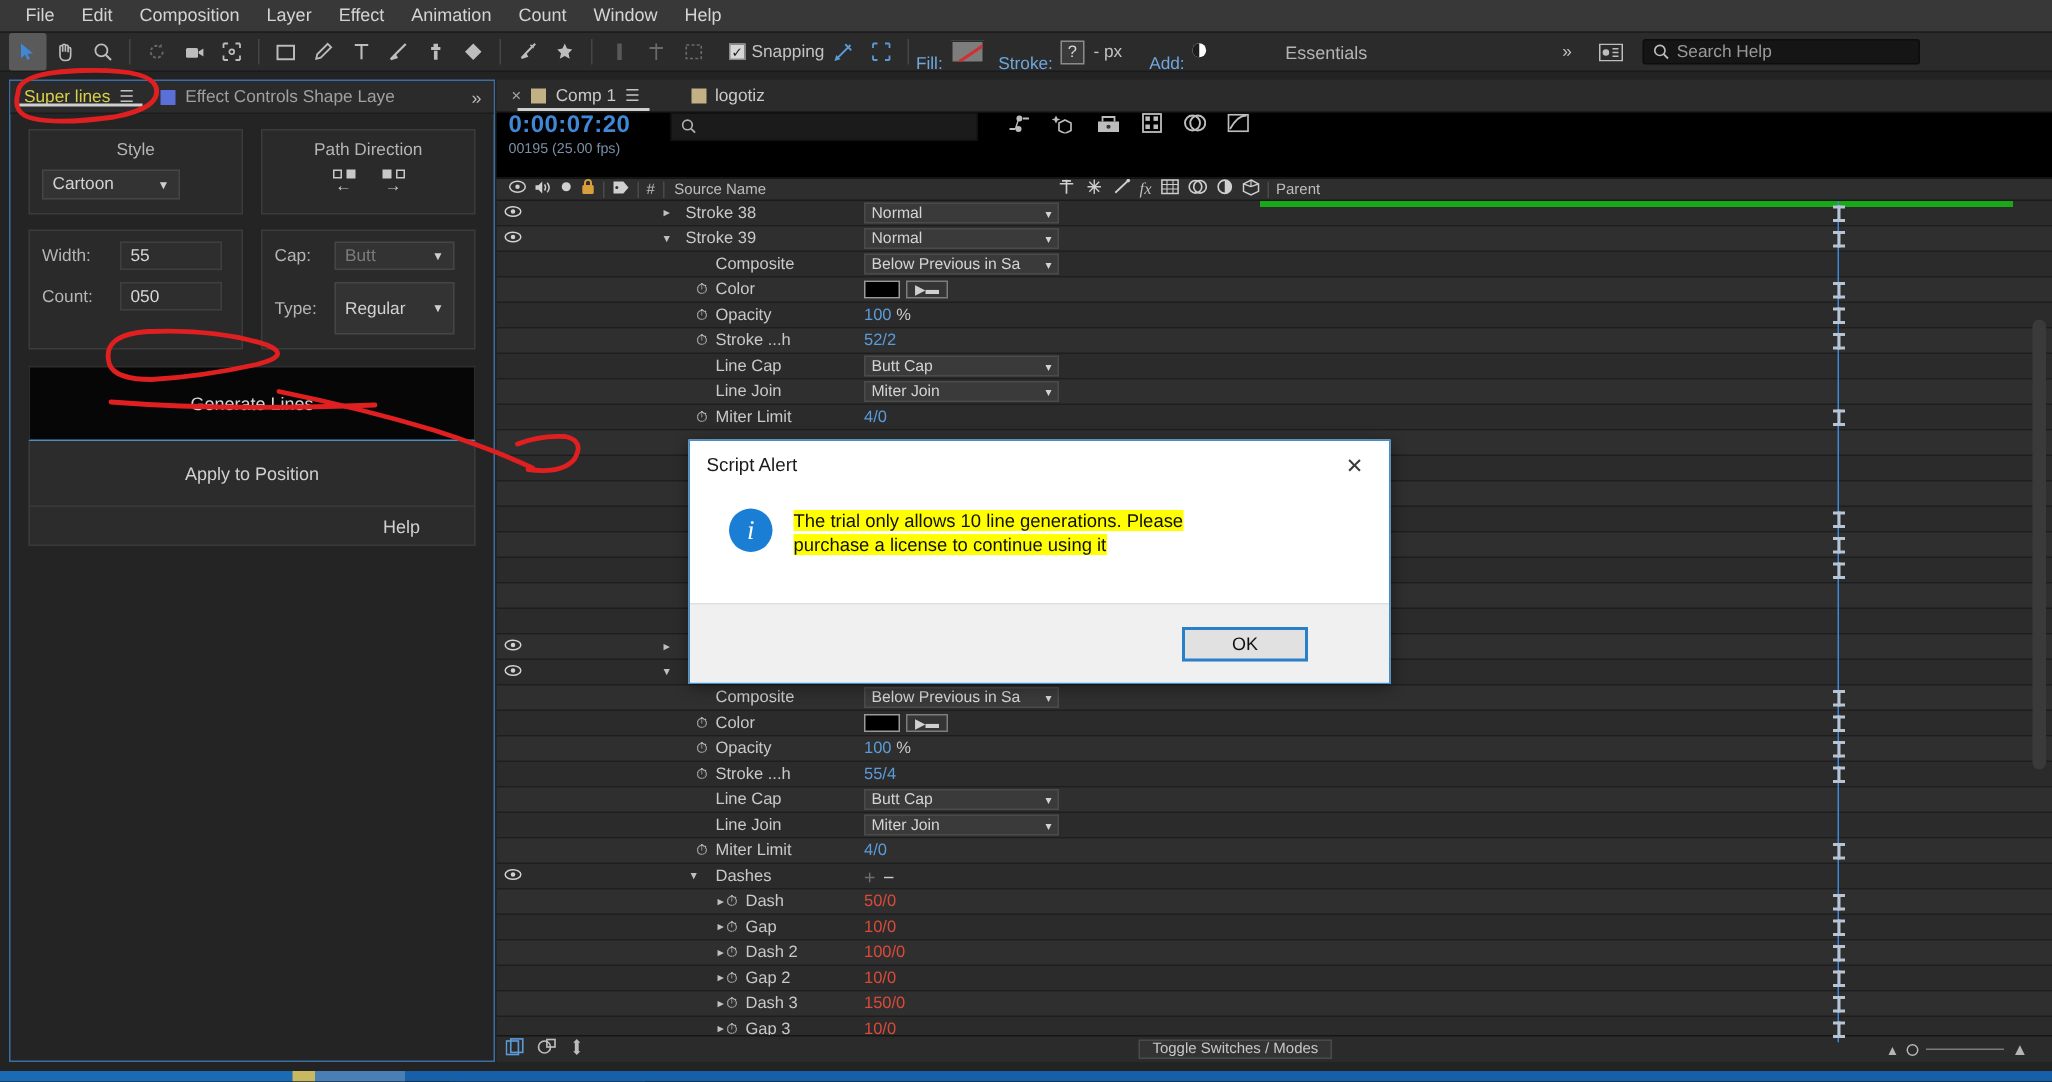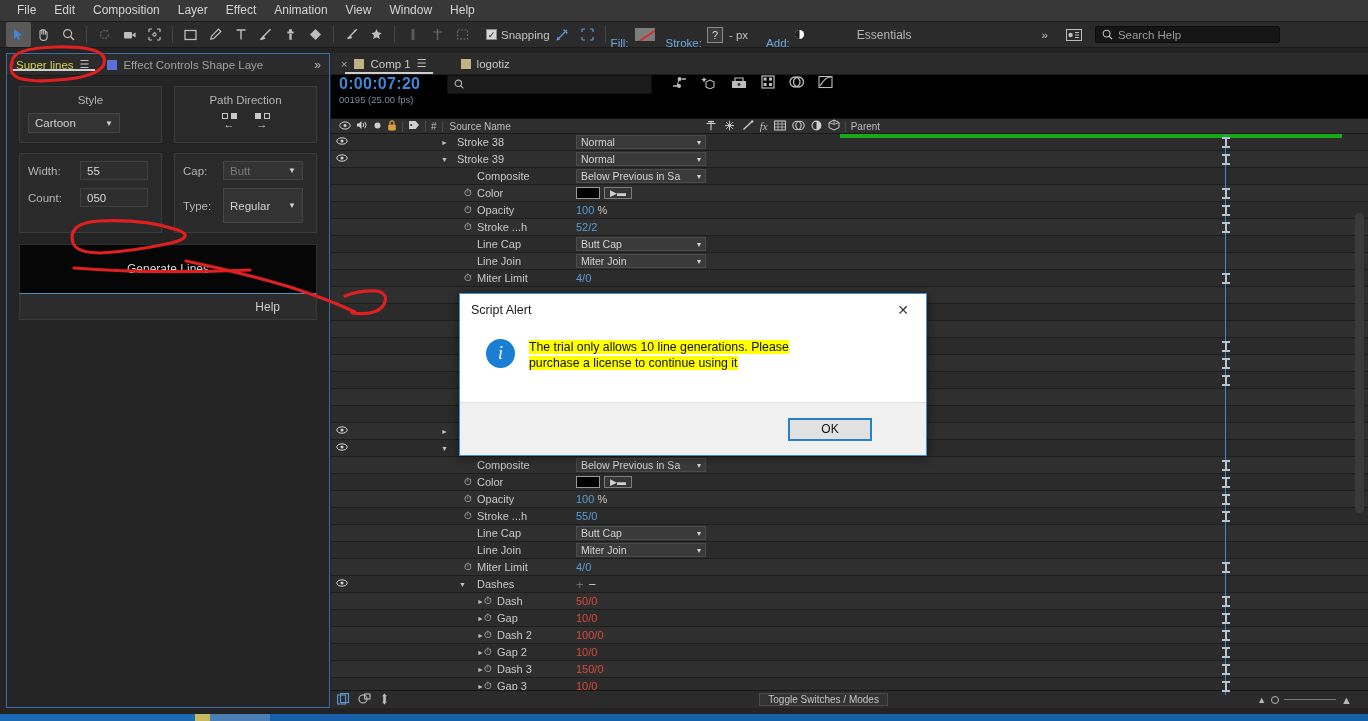--- a/index.html
+++ b/index.html
@@ -178,21 +178,21 @@
 
 <div id="app">
 
   <div class="menubar">
     <div class="mi">File</div>
     <div class="mi">Edit</div>
     <div class="mi">Composition</div>
     <div class="mi">Layer</div>
     <div class="mi">Effect</div>
     <div class="mi">Animation</div>
-    <div class="mi">View</div>
+    <div class="mi">Count</div>
     <div class="mi">Window</div>
     <div class="mi">Help</div>
   </div>
 
   <div class="toolbar">
     <div style="width:6px"></div>
     <div class="tb-ic sel">
       <svg width="11" height="13" viewBox="0 0 11 13">
           <path d="M1 1 L1 11 L3.6 8.4 L5.4 12 L7 11.2 L5.2 7.8 L9 7.6 Z" fill="#3f88d8"></path>
         </svg>
@@ -409,20 +409,21 @@
             <span class="fld-lbl r">Type:</span>
             <span class="drop" style="width:80px;height:35px">
               <span>Regular</span>
               <span class="arrowd">▼</span>
             </span>
           </div>
         </div>
       </div>
 
       <div class="bigbtn">Generate Lines</div>
+      <div class="midbtn">Apply to Position</div>
       <div class="helprow">Help</div>
     </div>
   </div>
 
   <div class="tl">
     <div class="tl-tabs">
       <div class="tl-tab active">
         <span class="closex">×</span>
         <span class="compsq"></span>
         <span>Comp 1</span>
@@ -842,21 +843,21 @@
             <span class="eye"></span>
             <span class="stopw" style="position:absolute;left:133px">⏱</span>
             <span class="rw-name" style="left:146px">Opacity</span>
             <span style="position:absolute;left:245px"><span class="val">100</span> <span style="color:#c9c9c9">%</span></span>
           </div>
           <div class="row">
             <div style="width:4px"></div>
             <span class="eye"></span>
             <span class="stopw" style="position:absolute;left:133px">⏱</span>
             <span class="rw-name" style="left:146px">Stroke ...h</span>
-            <span style="position:absolute;left:245px"><span class="val">55/0</span></span>
+            <span style="position:absolute;left:245px"><span class="val">55/4</span></span>
           </div>
           <div class="row alt">
             <div style="width:4px"></div>
             <span class="eye"></span>
             <span class="rw-name" style="left:146px">Line Cap</span>
             <span class="selbox" style="position:absolute;left:245px;width:130px">
               <span>Butt Cap</span>
               <span style="font-size:8px">▾</span>
             </span>
           </div>

